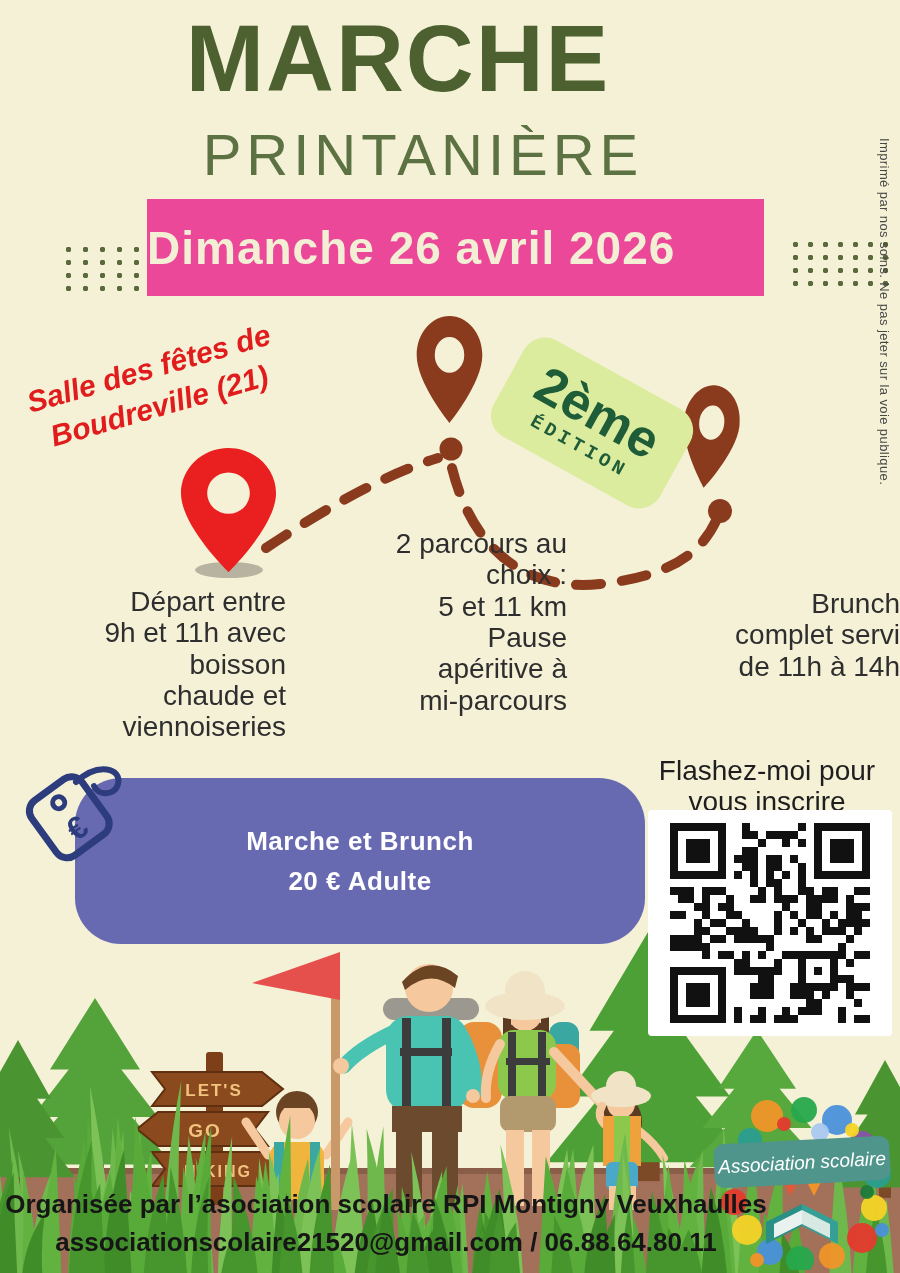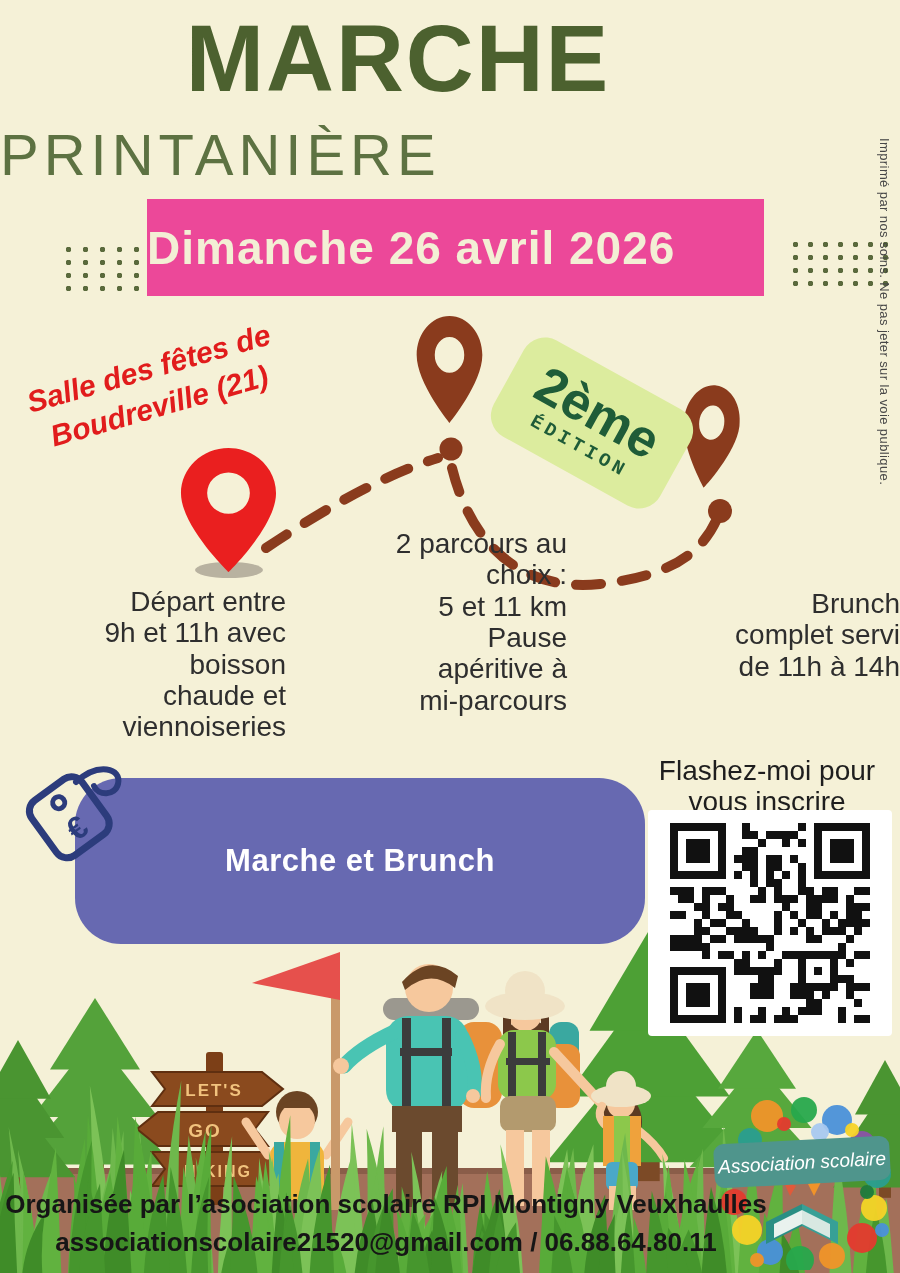--- a/index.html
+++ b/index.html
@@ -2,22 +2,22 @@
 <html><head>
 <meta charset="utf-8">
 <style>
   html,body{margin:0;padding:0;width:900px;height:1273px;}
   body{position:relative;overflow:hidden;background:#f5f1d7;font-family:"Liberation Sans",sans-serif;}
   .abs{position:absolute;}
 
   
   .title1{top:12px;left:0;width:796px;text-align:center;font-size:94px;line-height:1.0;
           font-weight:600;color:#4c612f;letter-spacing:2px;}
-  .title2{top:126px;left:0;width:796px;font-size:58px;line-height:1.0;
-          font-weight:500;color:#5d7242;letter-spacing:5px;}
+  .title2{top:126px;left:0;width:796px;text-align:center;font-size:58px;line-height:1.0;
+          font-weight:500;color:#5d7242;letter-spacing:5px;padding-left:25px;}
   .date-banner{left:147px;top:199px;width:617px;height:97px;background:#ec4899;
                display:flex;align-items:center;justify-content:flex-start;}
   .date-banner span{font-size:46px;font-weight:700;color:#f3efd5;letter-spacing:1px;}
   .dots{background-image:radial-gradient(circle,#5a6a3c 2.6px,transparent 3px);}
   .dots-left{left:60px;top:243px;width:121px;height:52px;background-size:17px 13px;}
   .dots-right{left:788px;top:238px;width:103px;height:52px;background-size:15px 13px;}
 
   
   .loc-note{left:8px;top:348px;width:292px;transform:rotate(-16deg);color:#e11c1c;
             font-size:30px;line-height:1.3;font-weight:700;font-style:italic;text-align:center;
@@ -32,21 +32,21 @@
   
   .info-col{white-space:pre-line;text-align:right;color:#2e2e2e;font-size:28px;line-height:1.12;
             font-weight:500;}
   .col-start{left:30px;top:586px;width:256px;}
   .col-parcours{left:303px;top:528px;width:264px;}
   .col-brunch{left:648px;top:588px;width:252px;}
 
   
   .pricing-box{left:75px;top:778px;width:570px;height:166px;background:#6769b1;border-radius:46px;
                display:flex;flex-direction:column;align-items:center;justify-content:center;}
-  .price-line{color:#ffffff;font-size:31px;font-weight:700;line-height:40px;letter-spacing:0.5px;}
+  .price-line{color:#ffffff;font-size:26px;font-weight:700;line-height:40px;letter-spacing:0.5px;}
   .price-line.small{font-size:23px;}
 
   
   .qr-caption{left:639px;top:756px;width:256px;text-align:center;font-size:28px;line-height:1.1;
               font-weight:500;color:#1e1e1e;white-space:pre-line;}
   .qr-box{left:648px;top:810px;width:244px;height:226px;background:#ffffff;border-radius:4px;
           display:flex;align-items:center;justify-content:center;}
 
   
   .footer-line{left:0;width:772px;text-align:center;font-weight:700;color:#161616;font-size:26px;}
@@ -103,20 +103,21 @@
 5 et 11 km
 Pause
 apéritive à
 mi-parcours</div>
 <div class="abs info-col col-brunch">Brunch
 complet servi
 de 11h à 14h</div>
 
 <div class="abs pricing-box">
   <div class="price-line">Marche et Brunch</div>
+  <div class="price-line">20 € Adulte</div>
 </div>
 <svg class="abs" style="left:14px;top:756px;width:125px;height:115px" viewBox="0 0 125 115">
   <g transform="rotate(-36 52 55)">
     <rect x="20" y="28" width="62" height="68" rx="13" fill="none" stroke="#2c3c7c" stroke-width="7"></rect>
     <circle cx="51" cy="44" r="6" fill="none" stroke="#2c3c7c" stroke-width="5"></circle>
     <text x="51" y="86" text-anchor="middle" font-size="32" font-weight="700" fill="#2c3c7c">€</text>
   </g>
   <path d="M62 26 C84 6 108 12 104 28 C101 40 84 40 80 30" fill="none" stroke="#2c3c7c" stroke-width="6" stroke-linecap="round"></path>
 </svg>
 

